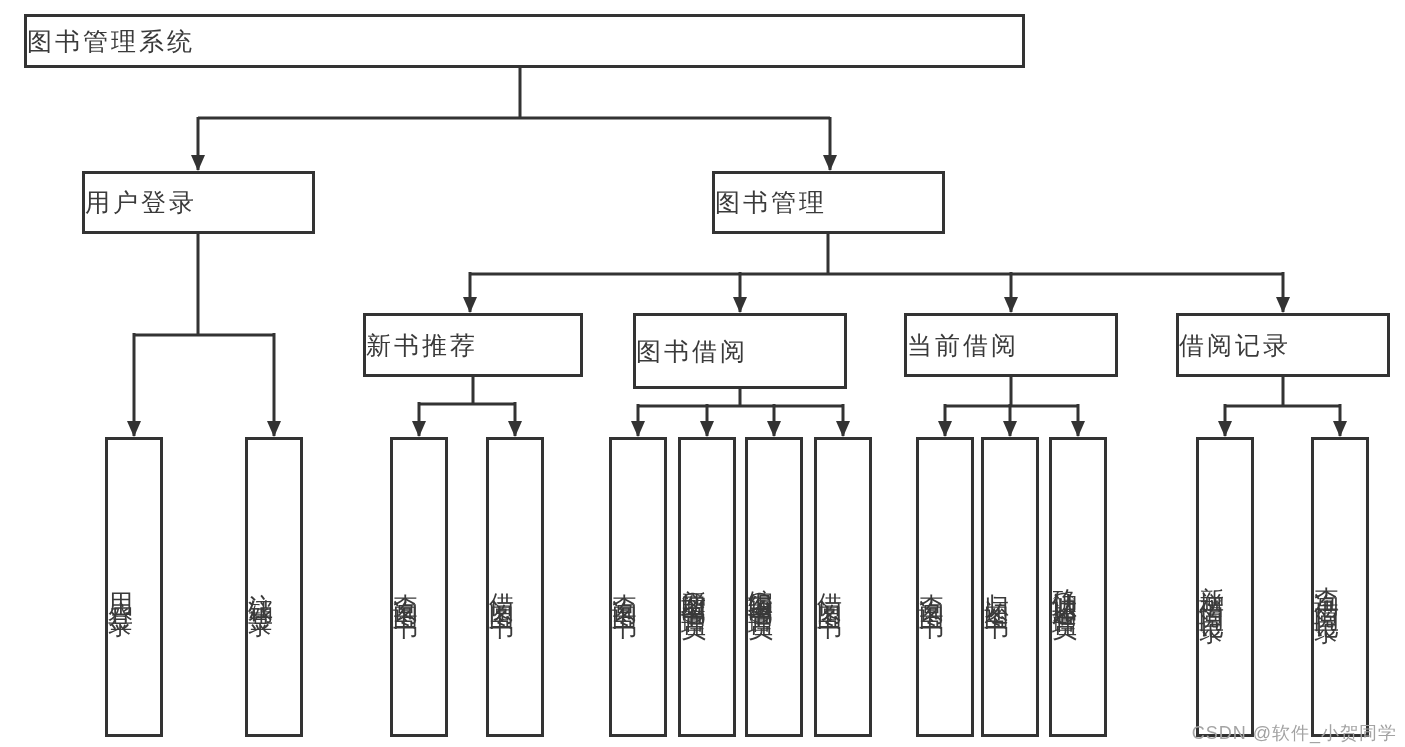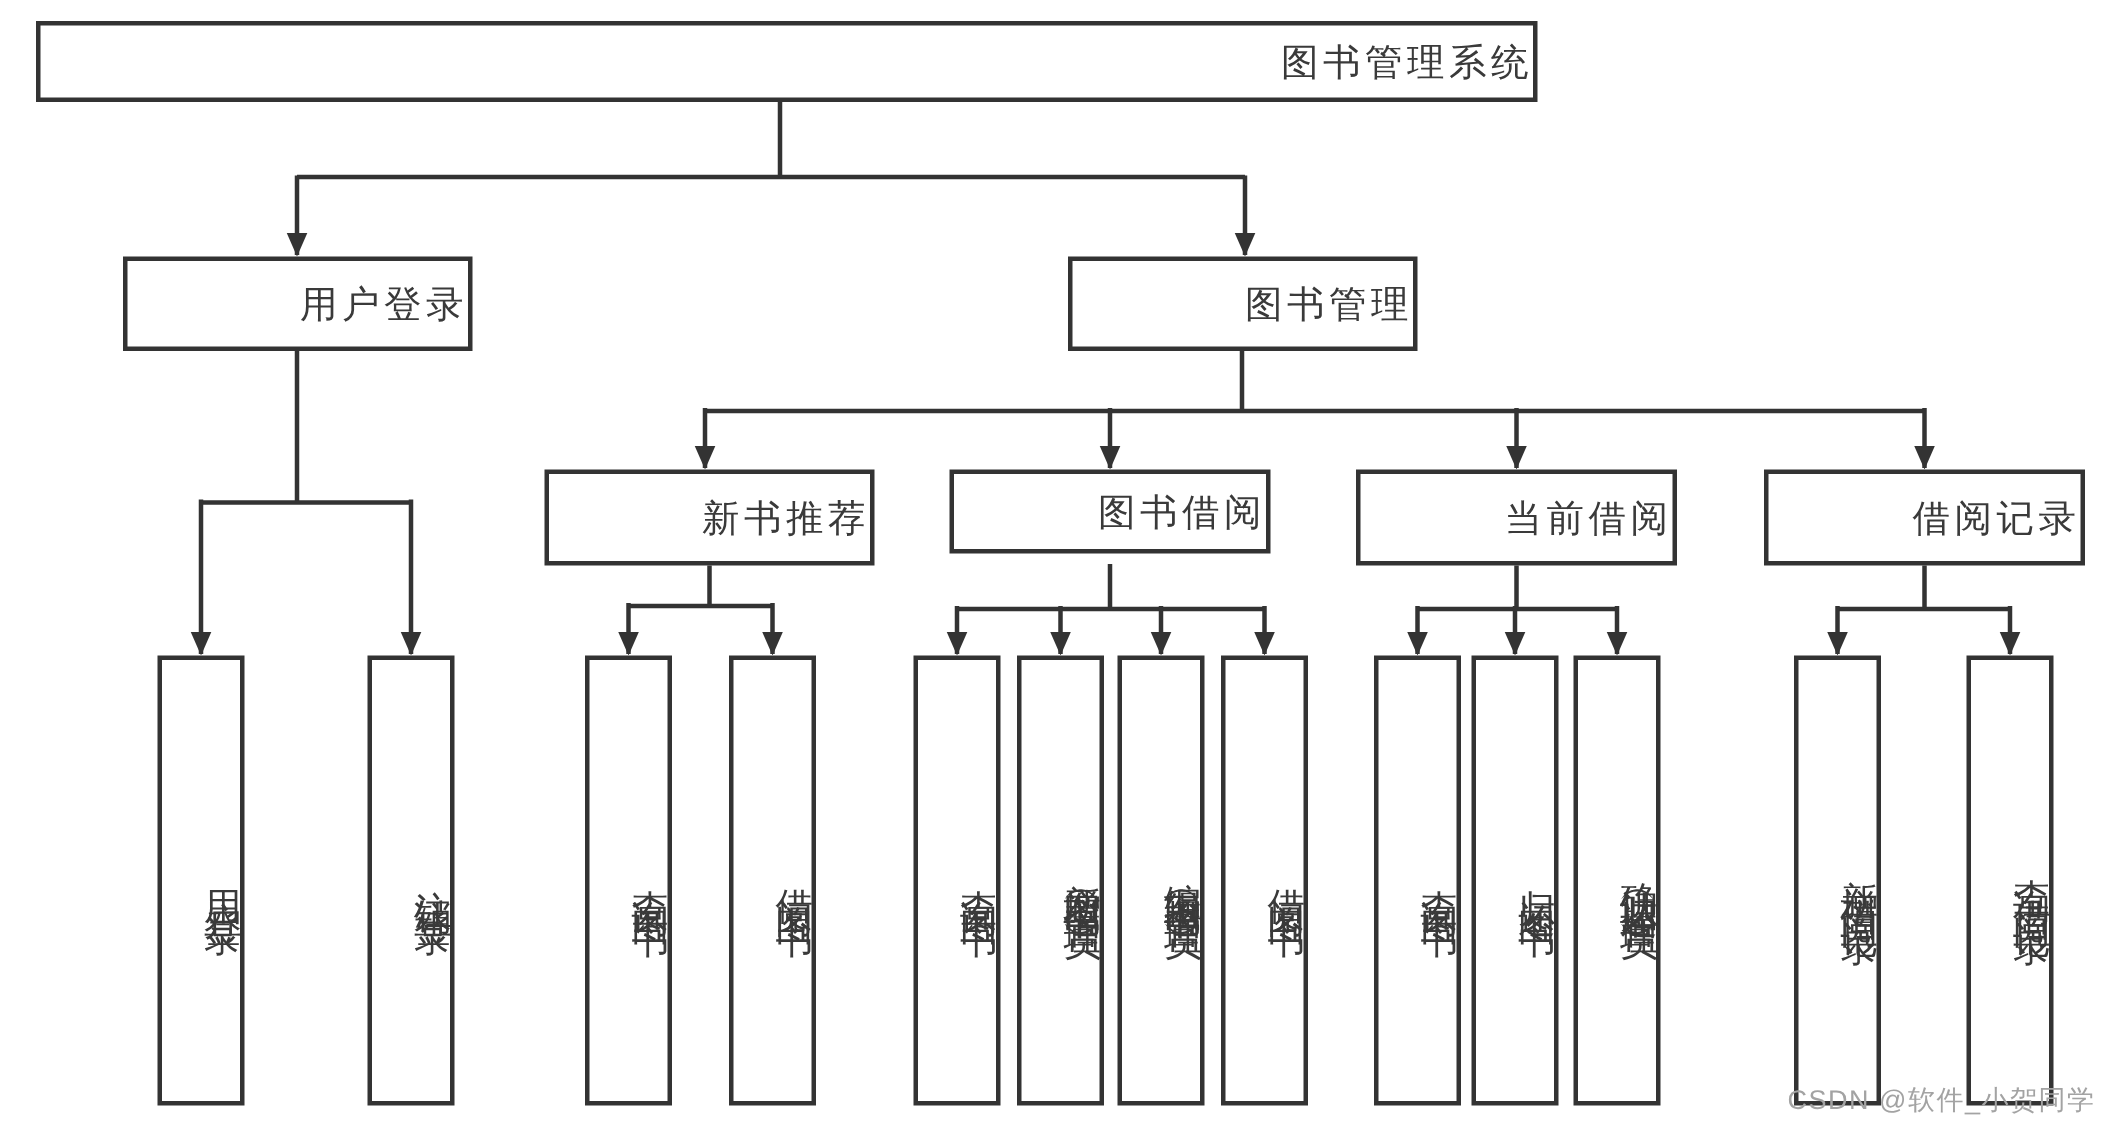--- a/index.html
+++ b/index.html
@@ -15,21 +15,21 @@
   .wire { fill: none; stroke: var(--line, #333333); stroke-width: 3; }
   .arrowline { stroke: var(--line, #333333); stroke-width: 3; }
   #arrowhead-shape { fill: var(--line, #333333); }
   .hbox, .vbox {
     position: absolute;
     box-sizing: border-box;
     background: #ffffff;
     border: 3px solid var(--box-border, #333333);
     display: flex;
     align-items: center;
-    justify-content: flex-end;
+    justify-content: flex-start;
     color: var(--text, #3a3a3a);
   }
   .hbox { font-size: 25px; letter-spacing: 3px; white-space: nowrap; }
   .vbox span {
     writing-mode: vertical-rl;
     font-size: 25px;
     letter-spacing: 7px;
     line-height: 1;
   }
   .vbox span.tight { letter-spacing: 4px; }
@@ -97,21 +97,21 @@
   <div class="hbox" style="left:82px; top:171px; width:233px; height:63px;">
     <span>用户登录</span>
   </div>
   <div class="hbox" style="left:712px; top:171px; width:233px; height:63px;">
     <span>图书管理</span>
   </div>
 
   <div class="hbox" style="left:363px; top:313px; width:220px; height:64px;">
     <span>新书推荐</span>
   </div>
-  <div class="hbox" style="left:633px; top:313px; width:214px; height:56px;">
+  <div class="hbox" style="left:633px; top:313px; width:214px; height:76px;">
     <span>图书借阅</span>
   </div>
   <div class="hbox" style="left:904px; top:313px; width:214px; height:64px;">
     <span>当前借阅</span>
   </div>
   <div class="hbox" style="left:1176px; top:313px; width:214px; height:64px;">
     <span>借阅记录</span>
   </div>
 
   <div class="vbox" style="left:105px; top:437px; width:58px; height:300px;">

